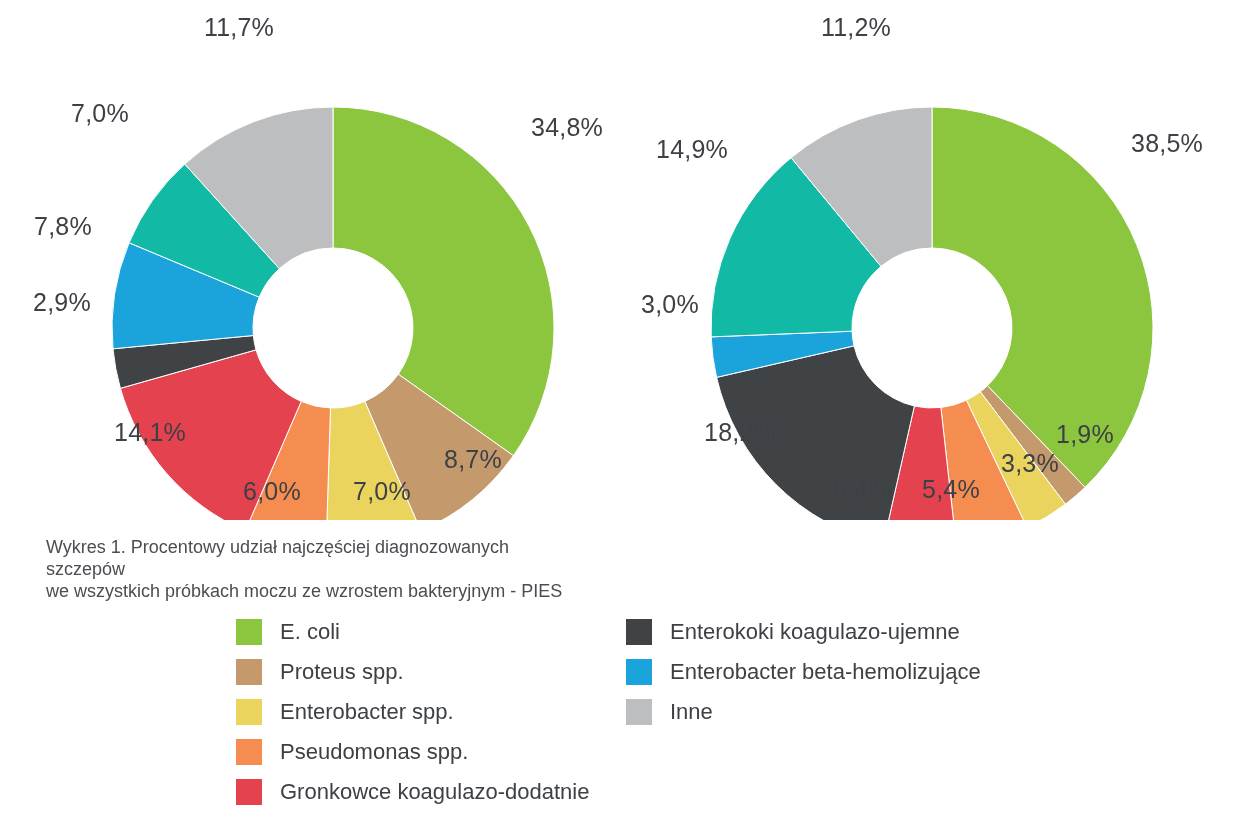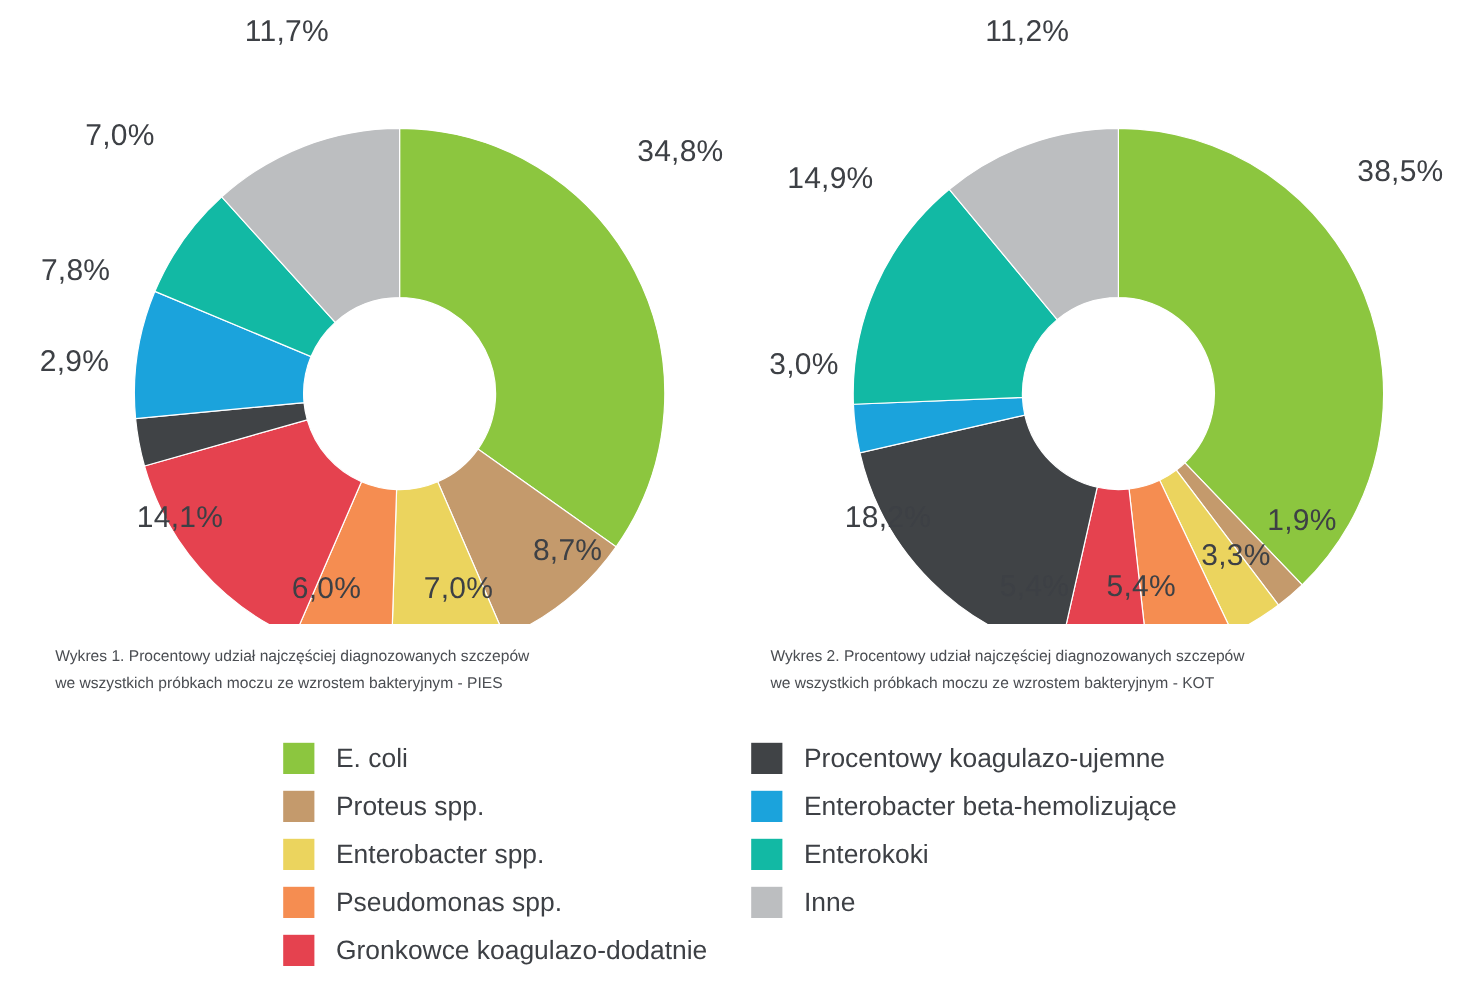--- a/index.html
+++ b/index.html
@@ -48,21 +48,21 @@
     color: #3d4045;
     white-space: nowrap;
     transform: translate(-50%, -50%);
     font-family: "Liberation Sans", sans-serif;
   }
   .caption {
     position: absolute;
     left: 46px;
     top: 536px;
     width: 540px;
-    font-size: 13px;
+    font-size: 18px;
     line-height: 22px;
     color: #4a4d52;
   }
   #chart-block-2 .caption {
     left: 24px;
   }
 
   .legend {
     position: absolute;
     top: 612px;
@@ -147,24 +147,20 @@
           <div class="slice-label" style="left: 467px; top: 434px; color: rgb(61, 64, 69);">1,9%</div>
           <div class="slice-label" style="left: 412px; top: 463px; color: rgb(61, 64, 69);">3,3%</div>
           <div class="slice-label" style="left: 333px; top: 489px; color: rgb(61, 64, 69);">5,4%</div>
           <div class="slice-label" style="left: 244px; top: 489px; color: rgb(61, 64, 69);">5,4%</div>
           <div class="slice-label" style="left: 122px; top: 432px; color: rgb(61, 64, 69);">18,2%</div>
           <div class="slice-label" style="left: 52px; top: 304px; color: rgb(61, 64, 69);">3,0%</div>
           <div class="slice-label" style="left: 74px; top: 149px; color: rgb(61, 64, 69);">14,9%</div>
           <div class="slice-label" style="left: 203px; top: 27px; color: rgb(61, 64, 69); margin-left: 35px;">11,2%</div>
         </div>
     </div>
-    <div class="caption">
-      <div>Wykres 2. Procentowy udział najczęściej diagnozowanych szczepów</div>
-      <div>we wszystkich próbkach moczu ze wzrostem bakteryjnym - KOT</div>
-    </div>
   </div>
 
   <div class="legend" id="legend-col-1">
       <div class="legend-item">
         <span class="legend-swatch" style="background: rgb(140, 198, 63);"></span>
         <span class="legend-label">E. coli</span>
       </div>
       <div class="legend-item">
         <span class="legend-swatch" style="background: rgb(196, 154, 108);"></span>
         <span class="legend-label">Proteus spp.</span>
@@ -179,29 +175,25 @@
       </div>
       <div class="legend-item">
         <span class="legend-swatch" style="background: rgb(229, 66, 79);"></span>
         <span class="legend-label">Gronkowce koagulazo-dodatnie</span>
       </div>
     </div>
 
   <div class="legend" id="legend-col-2">
       <div class="legend-item">
         <span class="legend-swatch" style="background: rgb(64, 67, 70);"></span>
-        <span class="legend-label">Procentowy koagulazo-ujemne</span>
+        <span class="legend-label">Enterokoki koagulazo-ujemne</span>
       </div>
       <div class="legend-item">
         <span class="legend-swatch" style="background: rgb(27, 163, 220);"></span>
         <span class="legend-label">Enterobacter beta-hemolizujące</span>
-      </div>
-      <div class="legend-item">
-        <span class="legend-swatch" style="background: rgb(18, 185, 164);"></span>
-        <span class="legend-label">Enterokoki</span>
       </div>
       <div class="legend-item">
         <span class="legend-swatch" style="background: rgb(188, 190, 192);"></span>
         <span class="legend-label">Inne</span>
       </div>
     </div>
 
 </div>
 
 </body></html>

